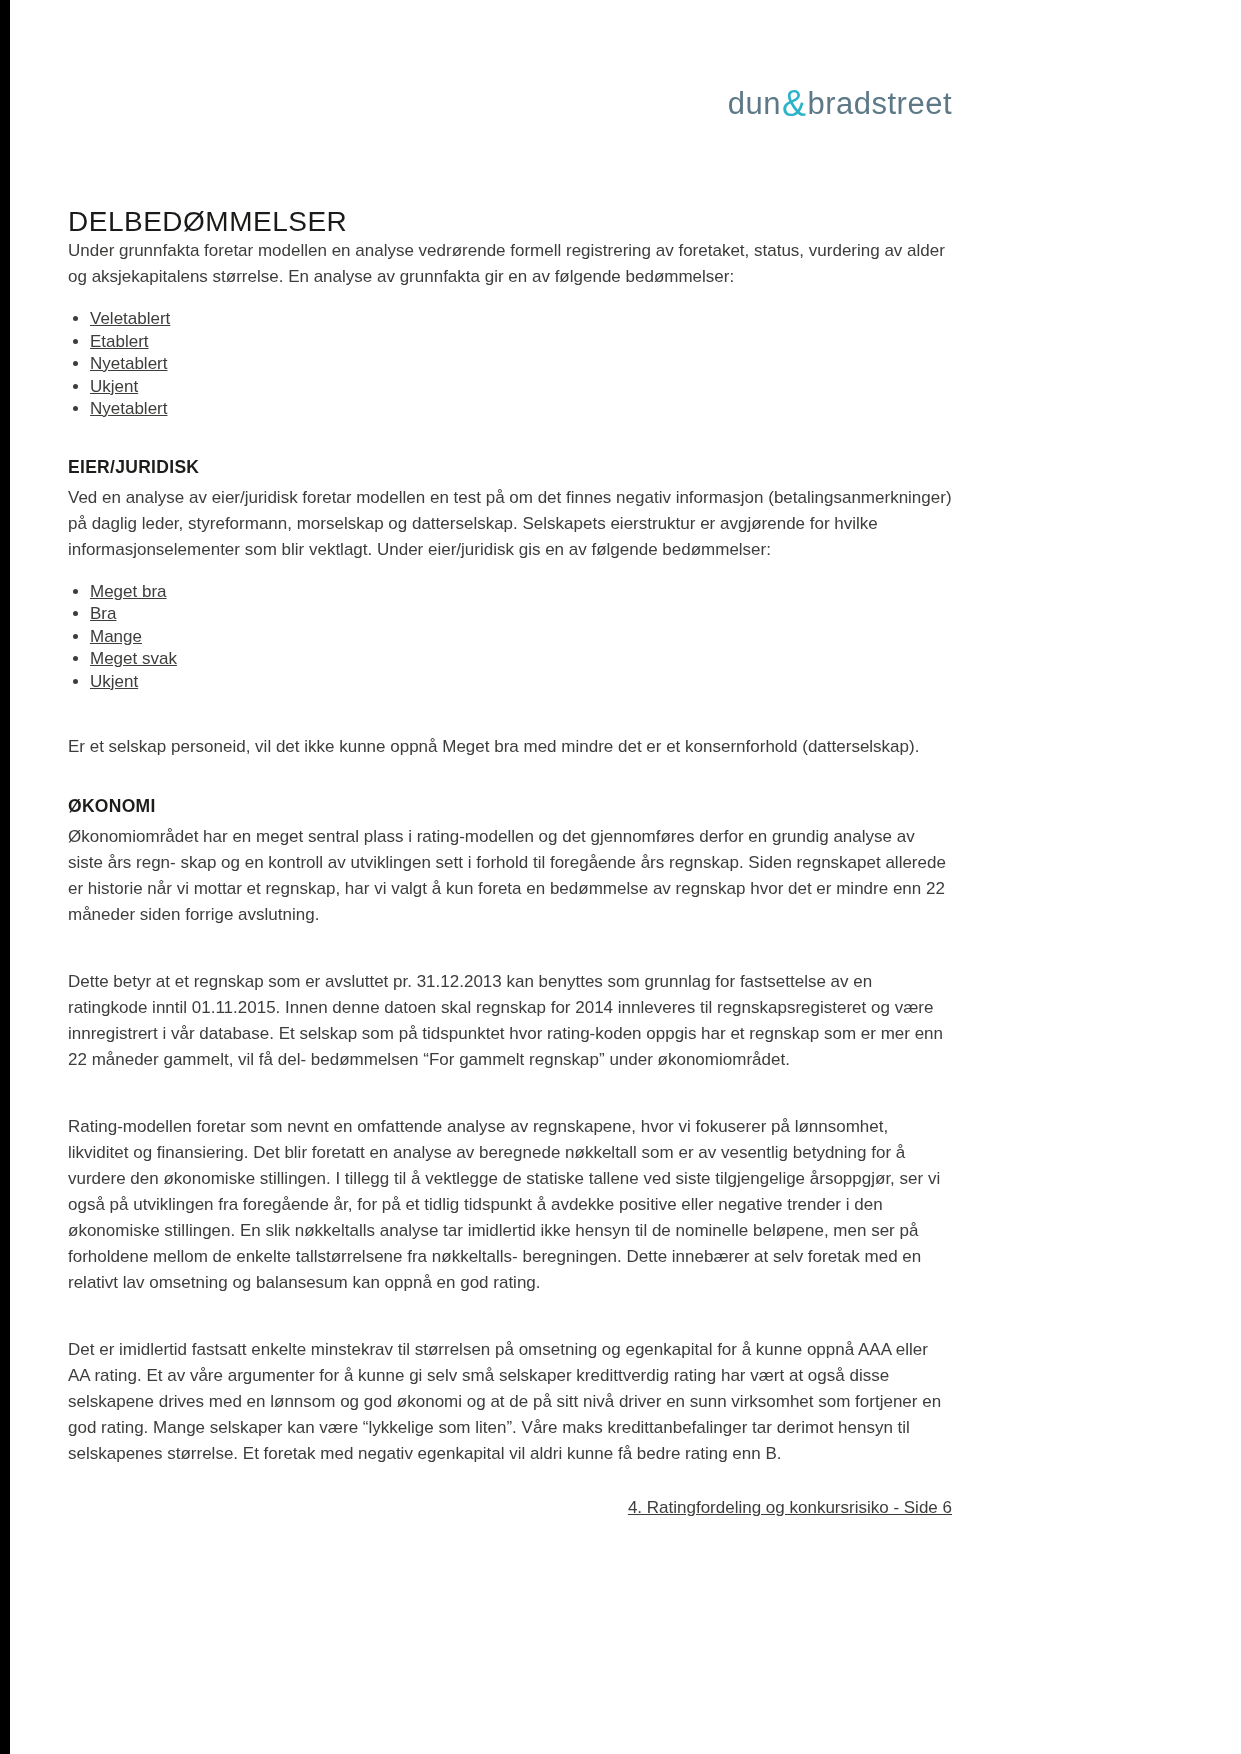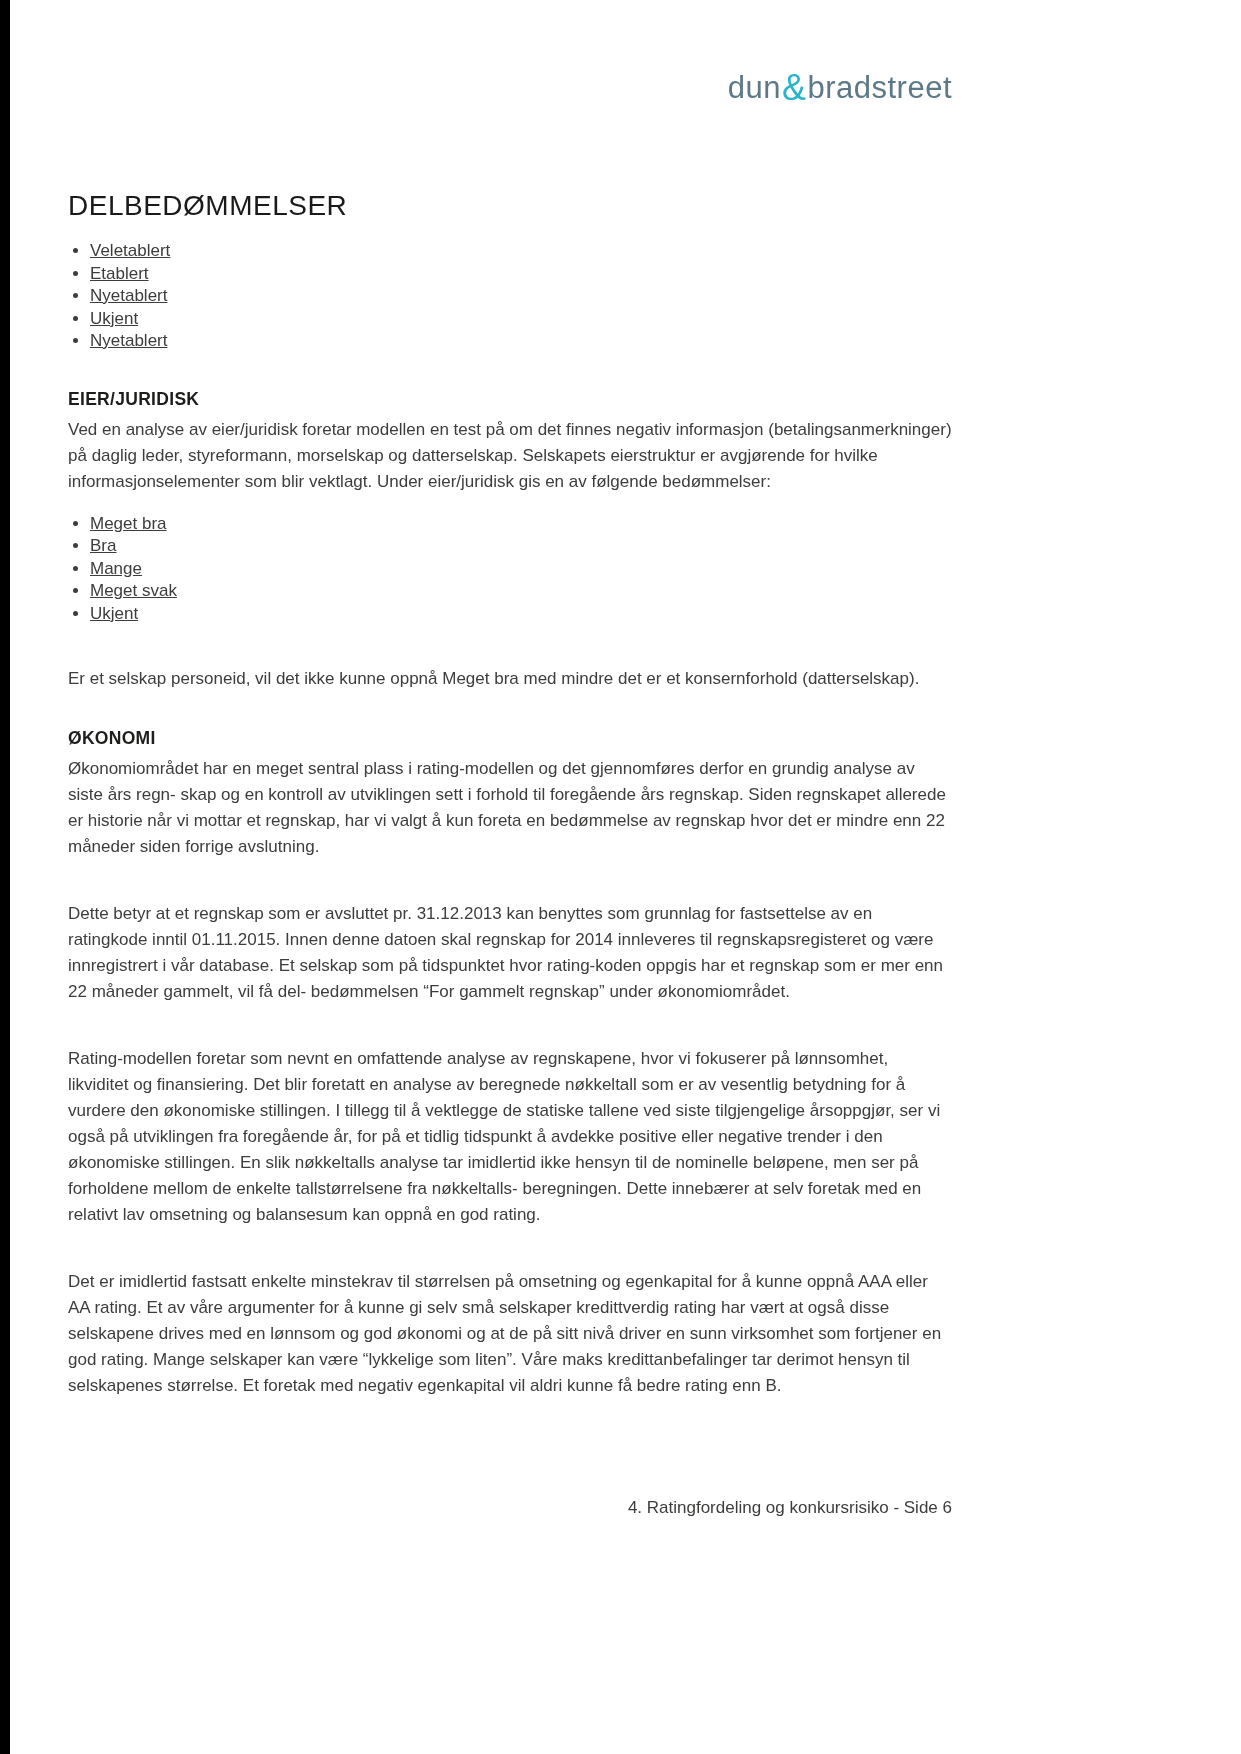--- a/index.html
+++ b/index.html
@@ -13,21 +13,21 @@
     overflow: hidden;
   }
   .left-bar {
     position: absolute;
     left: 0; top: 0;
     width: 10px; height: 100%;
     background: #000000;
   }
   .content {
     position: absolute;
-    left: 68px; top: 0;
+    left: 68px; top: 16px;
     width: 884px;
   }
   .logo {
     margin-top: 70px;
     text-align: right;
     font-size: 31px;
     letter-spacing: 0.5px;
     color: #5d7987;
     line-height: 36px;
     user-select: none;
@@ -75,37 +75,39 @@
     color: #3d3d3c;
   }
   .footer {
     position: absolute;
     top: 1496px;
     right: 289px;
     font-size: 17px;
     line-height: 24px;
     color: #3d3d3c;
     text-align: right;
+    text-decoration: underline;
   }
 </style>
 </head>
 <body>
 
 <div class="page">
   <div class="left-bar"></div>
 
   <div class="content">
 
     <div class="logo">
       <span>dun</span><span class="amp">&amp;</span><span>bradstreet</span>
     </div>
 
     <h1 class="page-title">DELBEDØMMELSER</h1>
 
     <section>
+      <p class="body-text">Under grunnfakta foretar modellen en analyse vedrørende formell registrering av foretaket, status, vurdering av alder og aksjekapitalens størrelse. En analyse av grunnfakta gir en av følgende bedømmelser:</p>
       <ul class="bullet-list">
         <li>Veletablert</li>
         <li>Etablert</li>
         <li>Nyetablert</li>
         <li>Ukjent</li>
         <li>Nyetablert</li>
       </ul>
     </section>
 
     <section>

